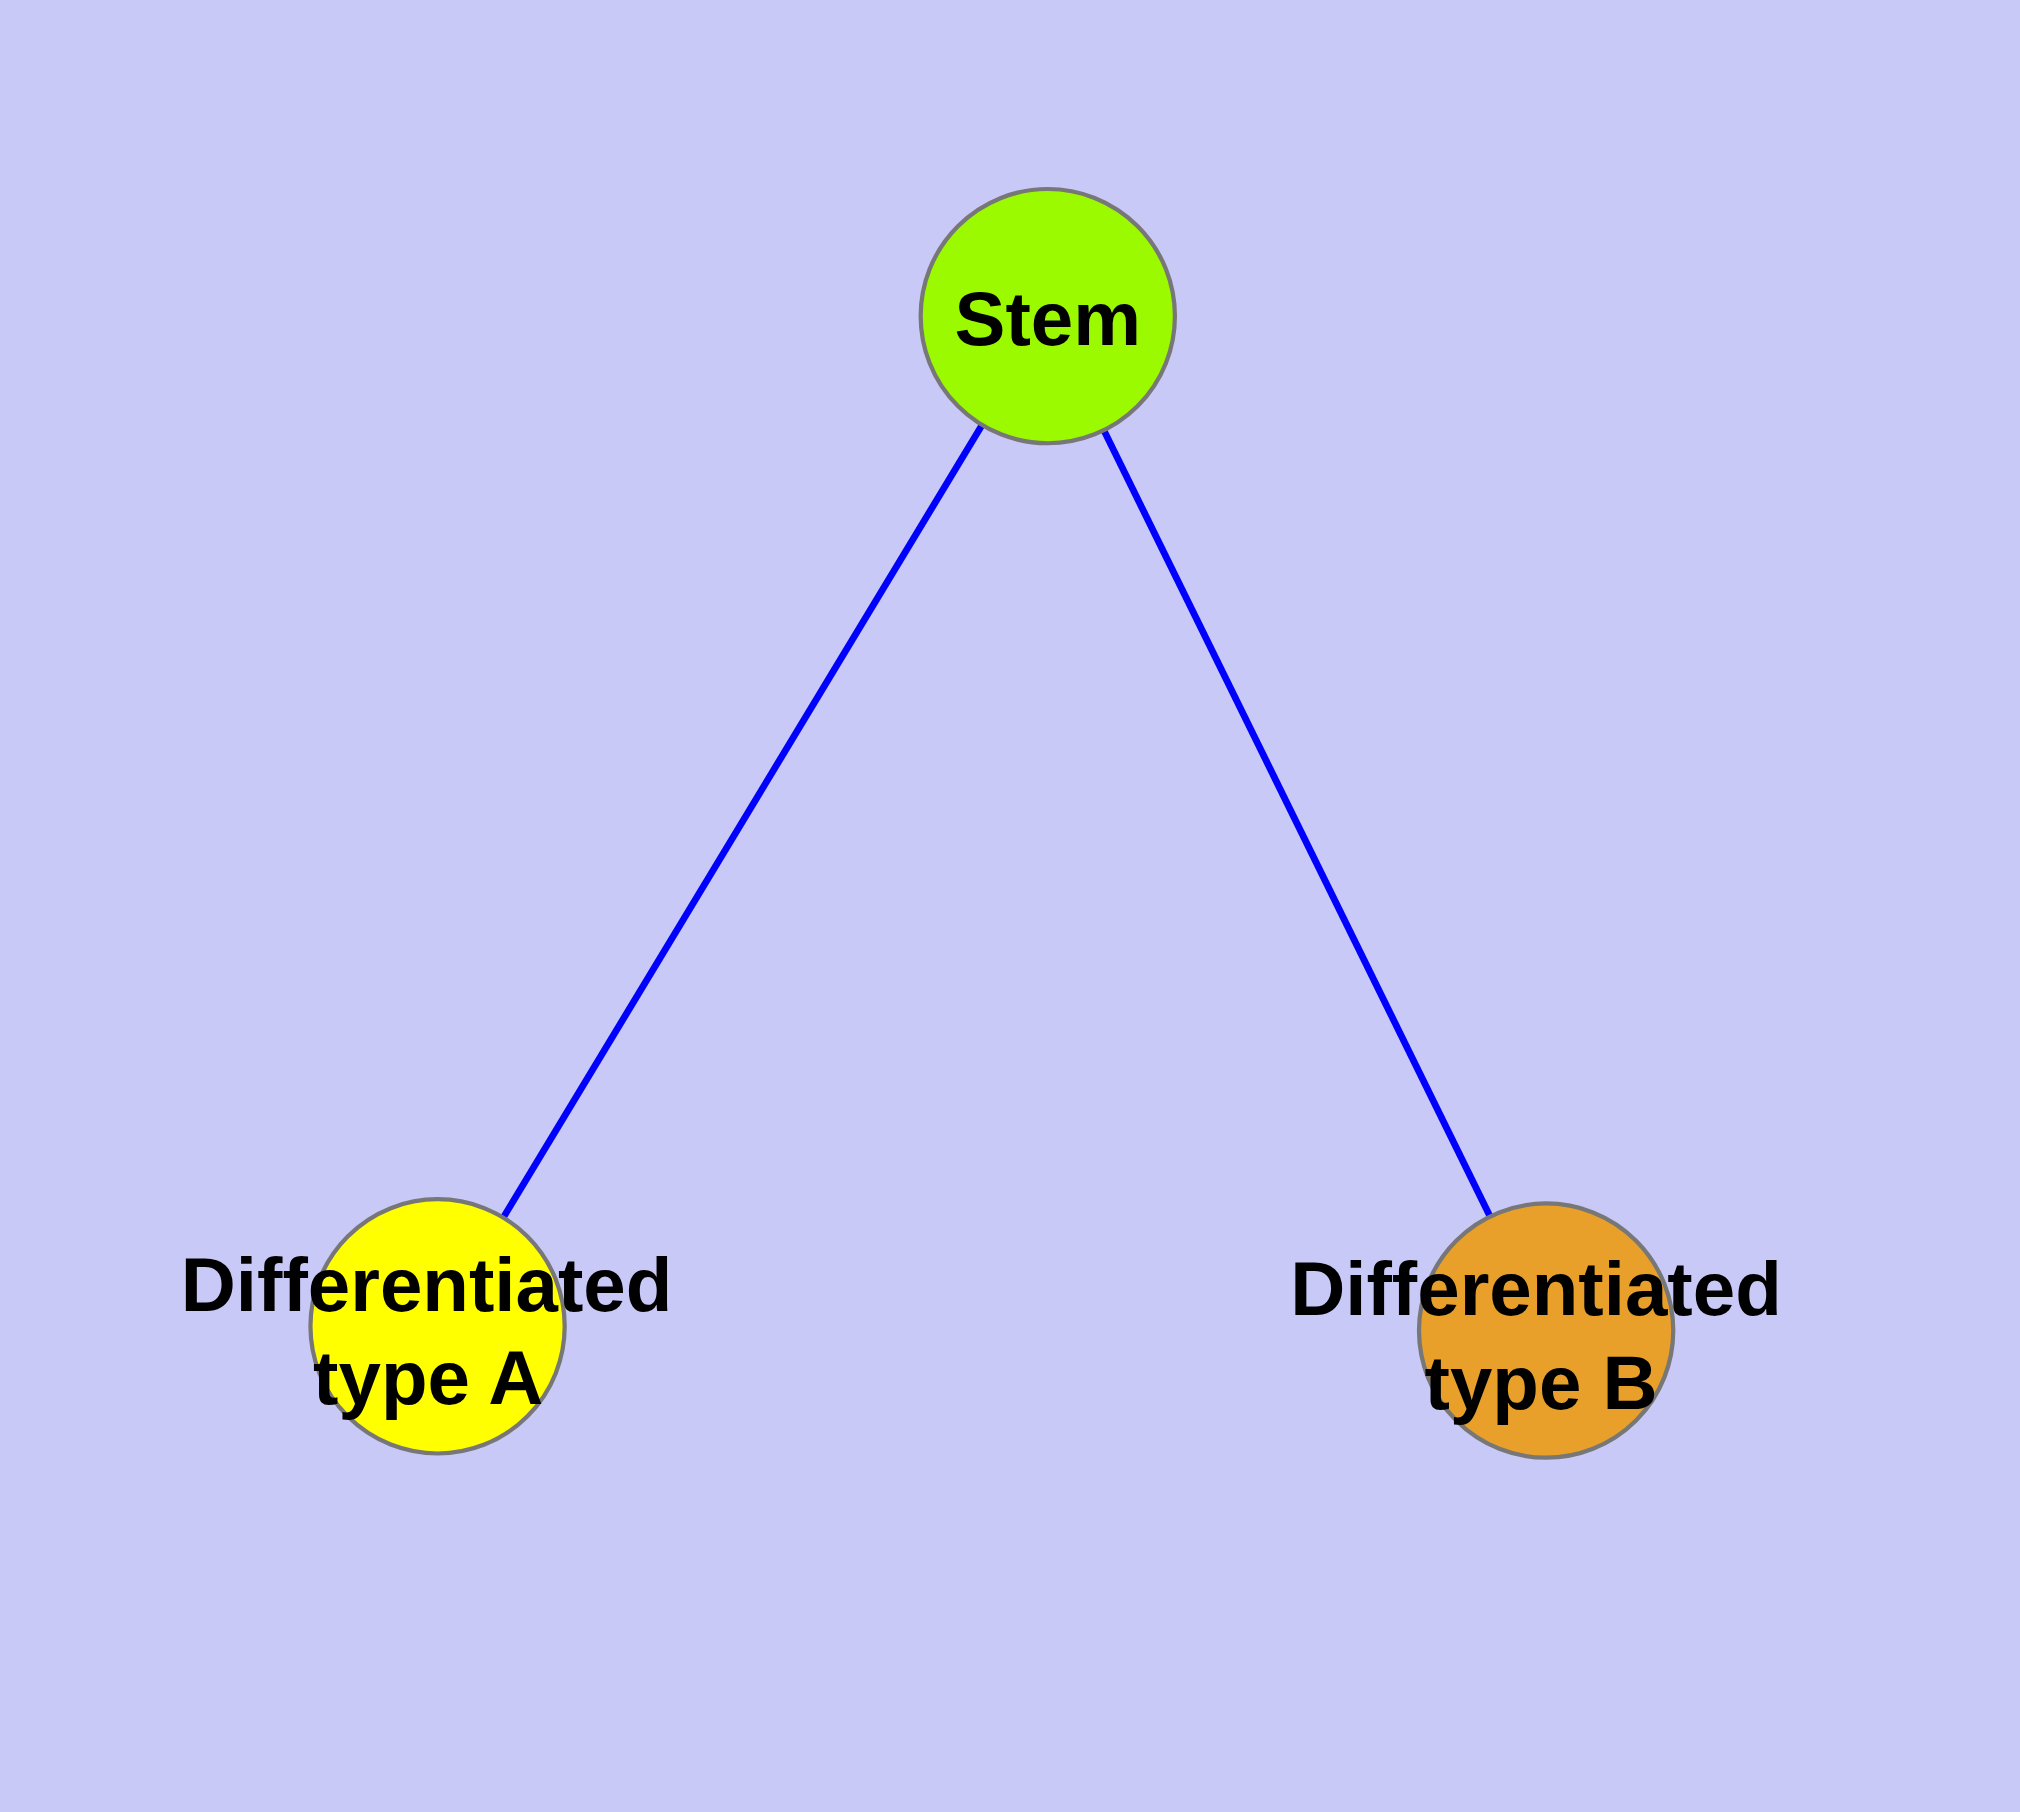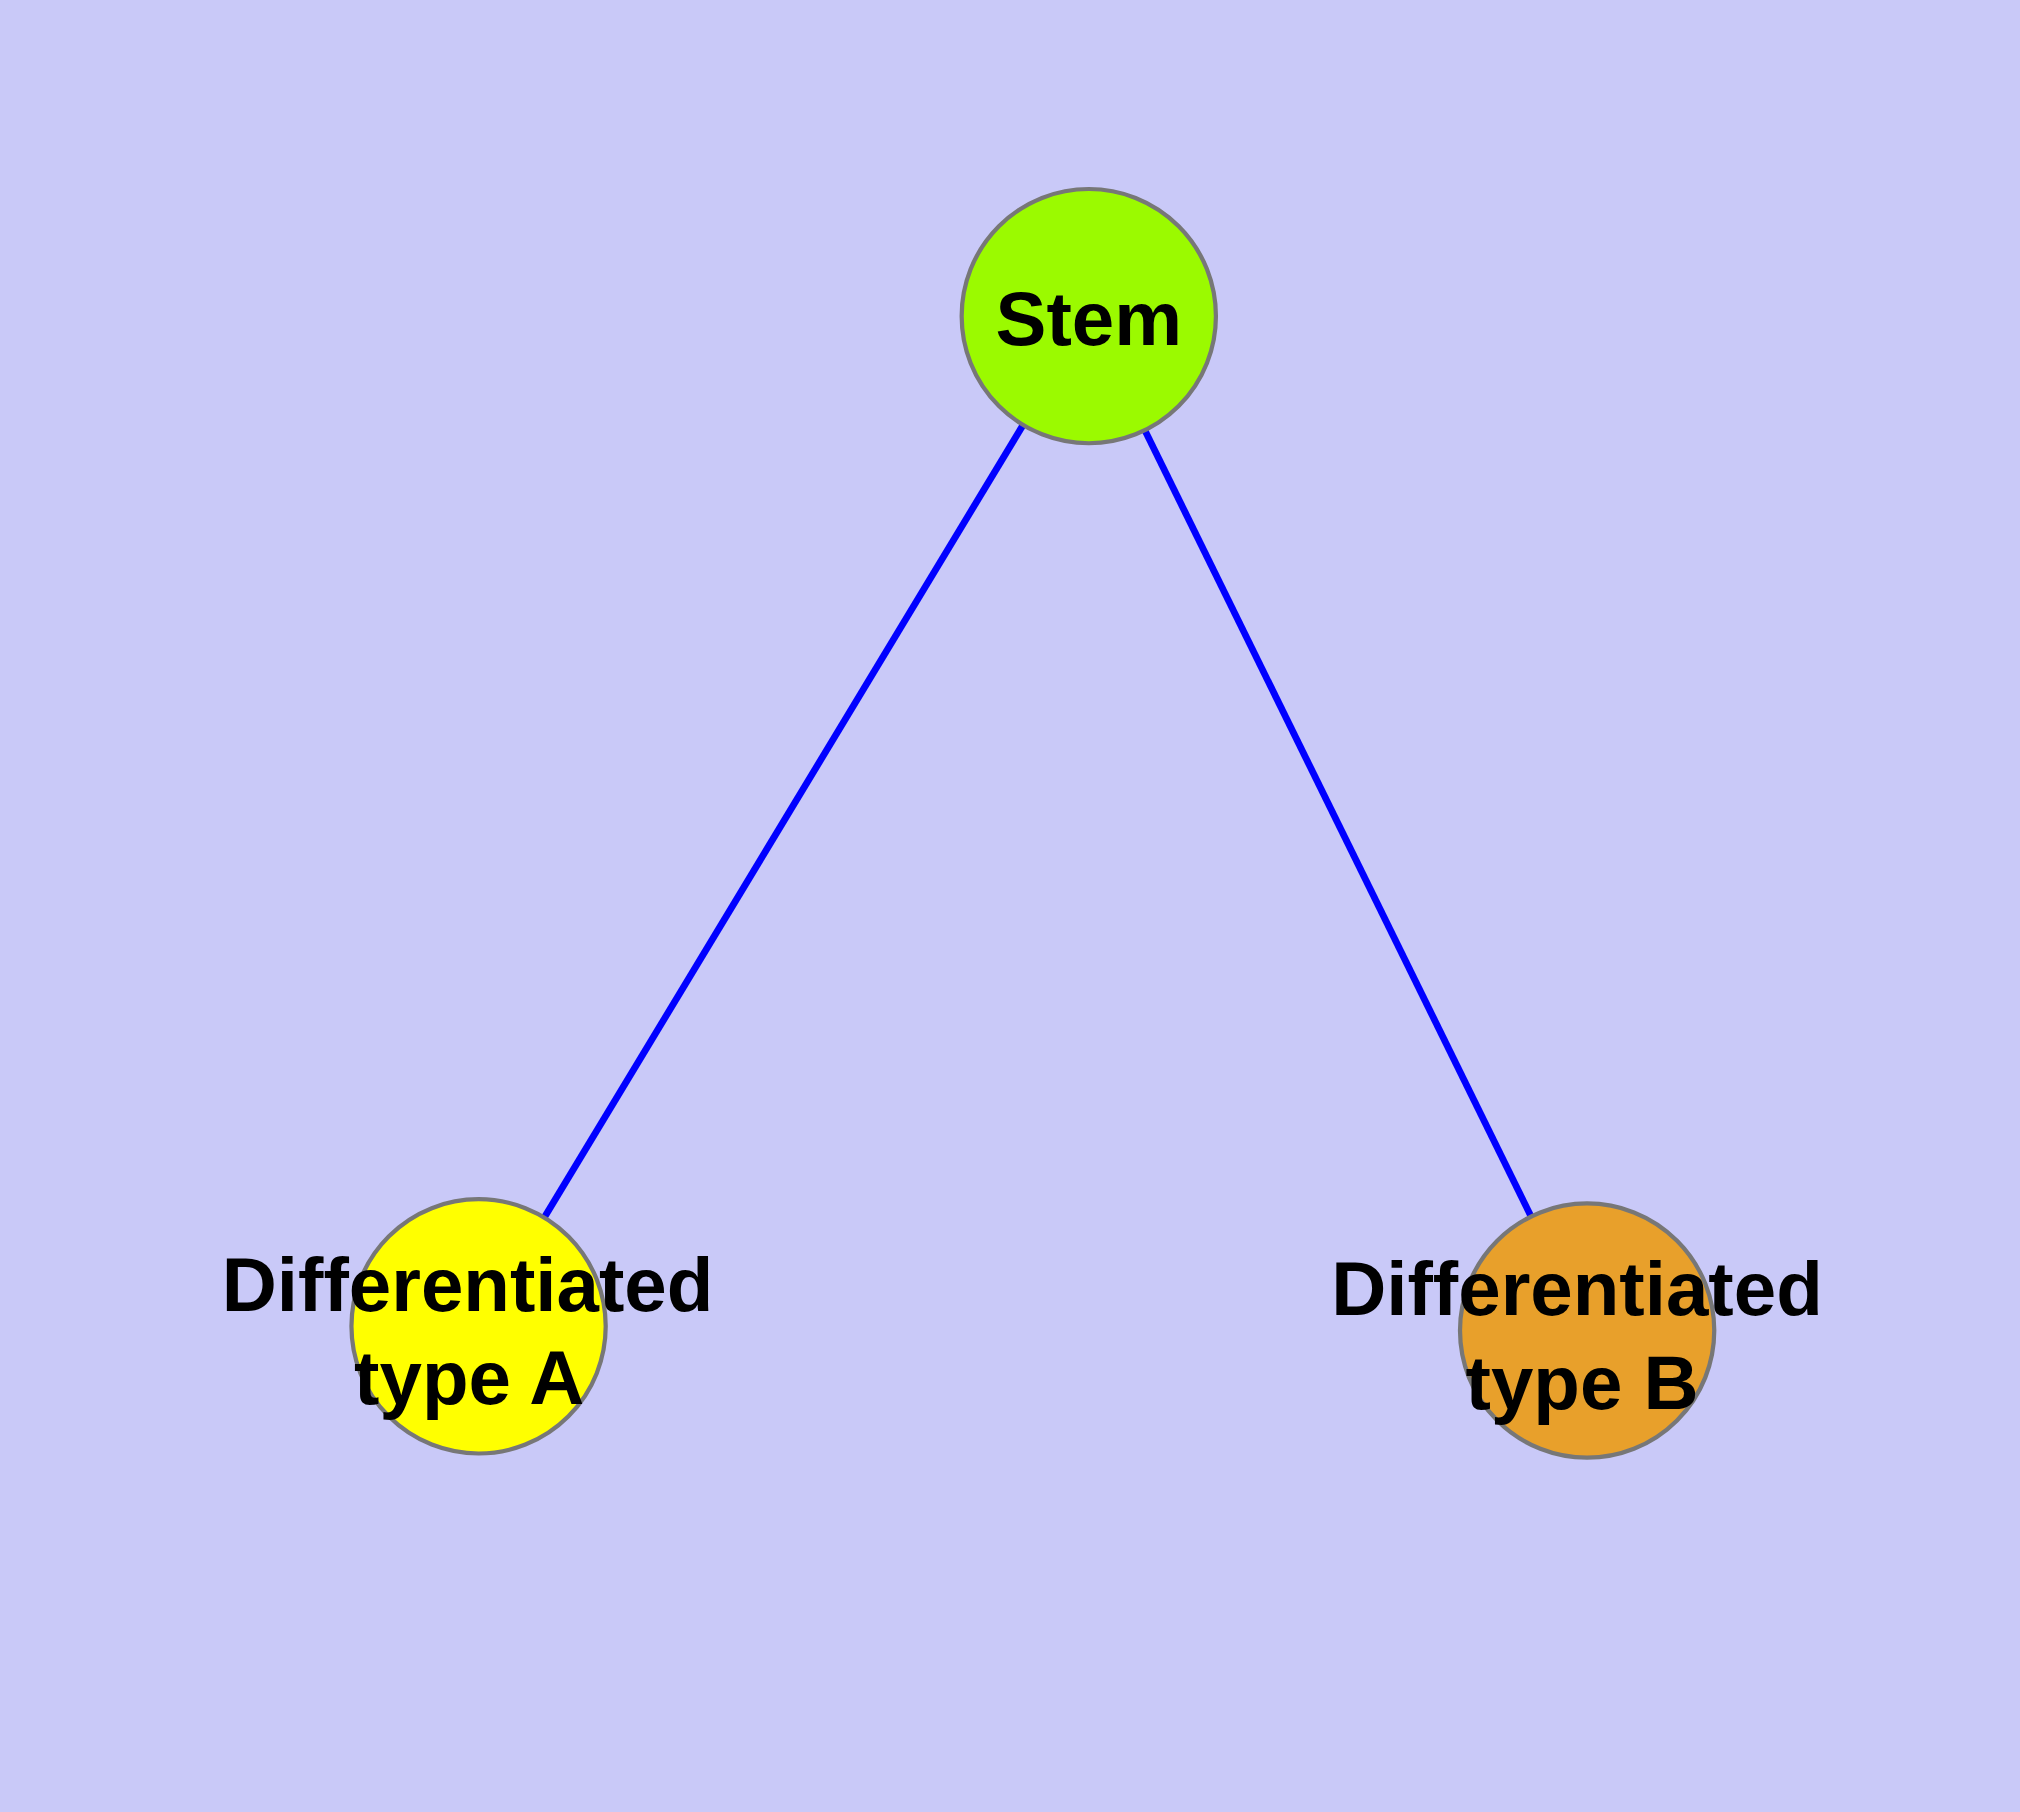--- a/index.html
+++ b/index.html
@@ -5,21 +5,20 @@
   html, body {
     margin: 0;
     padding: 0;
     background: #c9c9f8;
   }
   .canvas-wrap {
     width: 1938px;
     height: 1812px;
     position: relative;
     overflow: hidden;
-    margin-left: 41px;
   }
   svg.graph {
     display: block;
     width: 2021px;
     height: 1812px;
   }
   .node-circle {
     stroke-width: 5px;
   }
   .edge-line {

